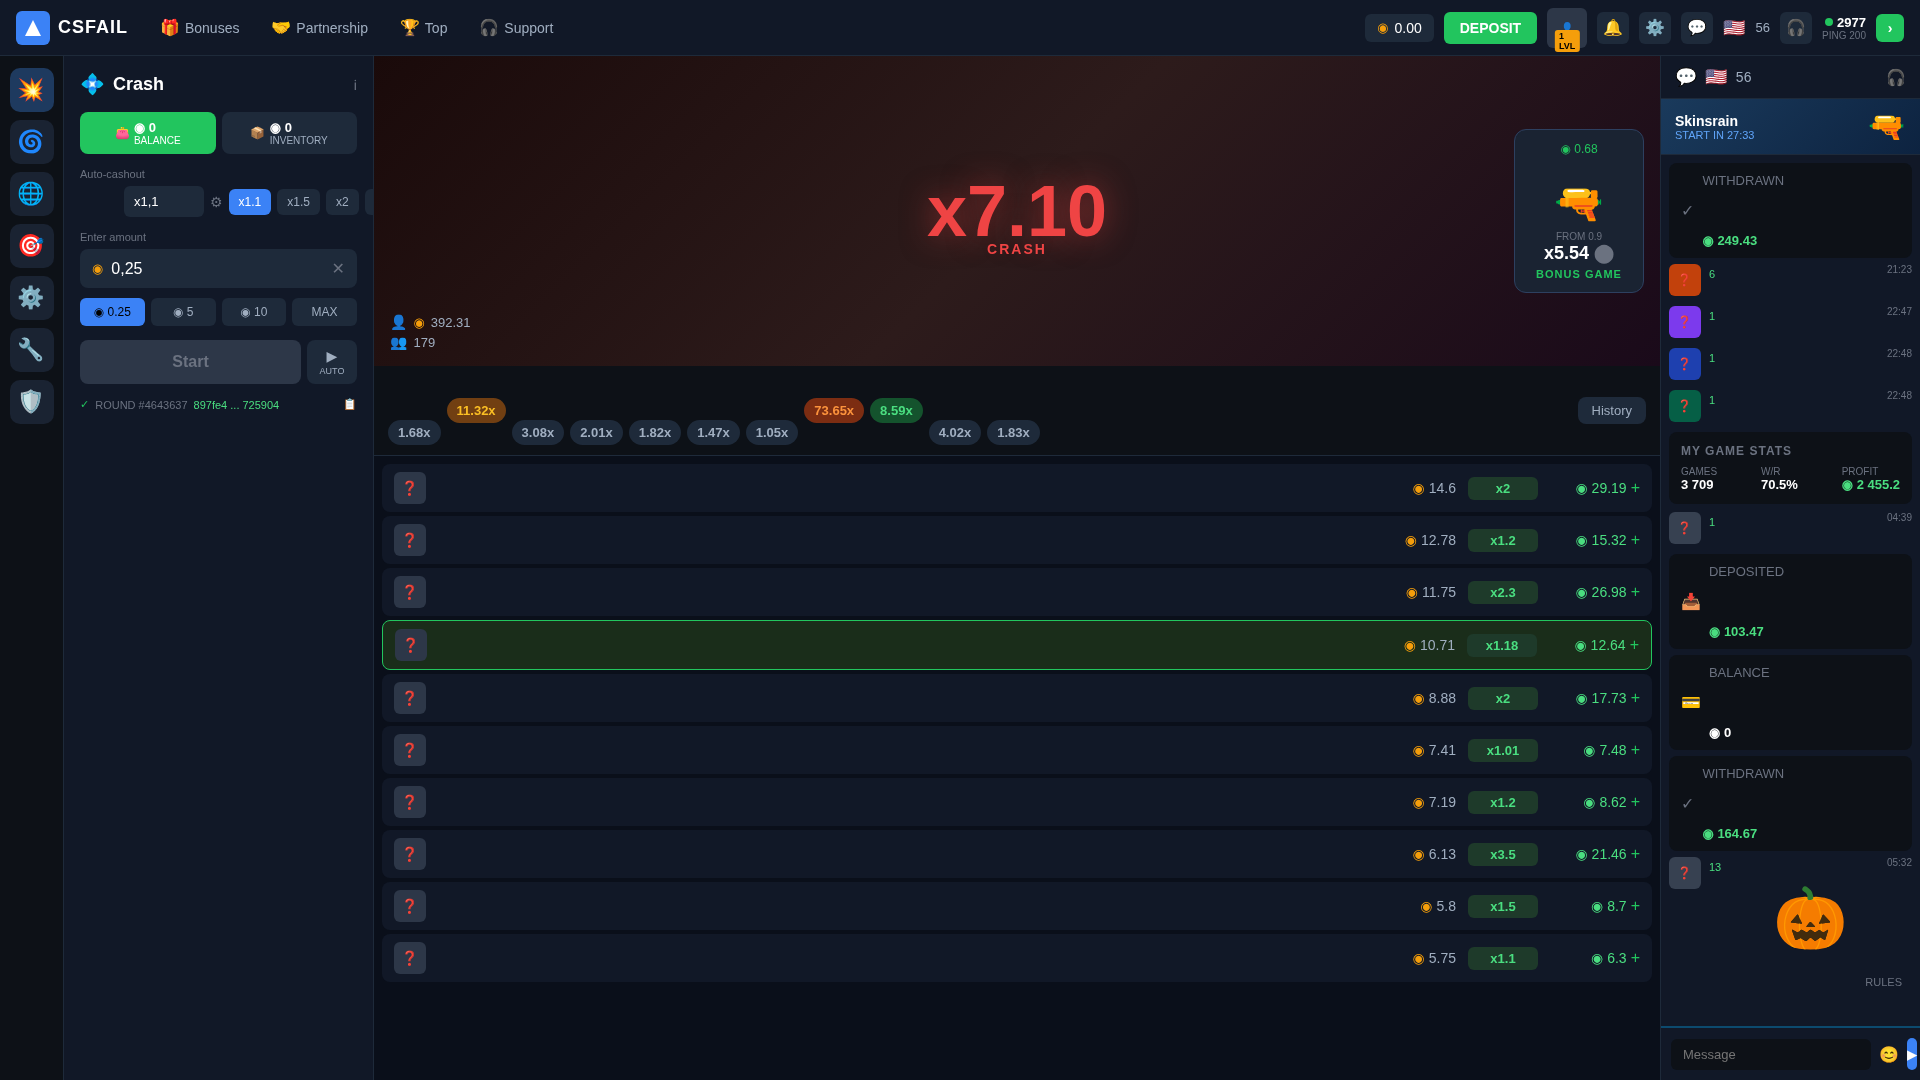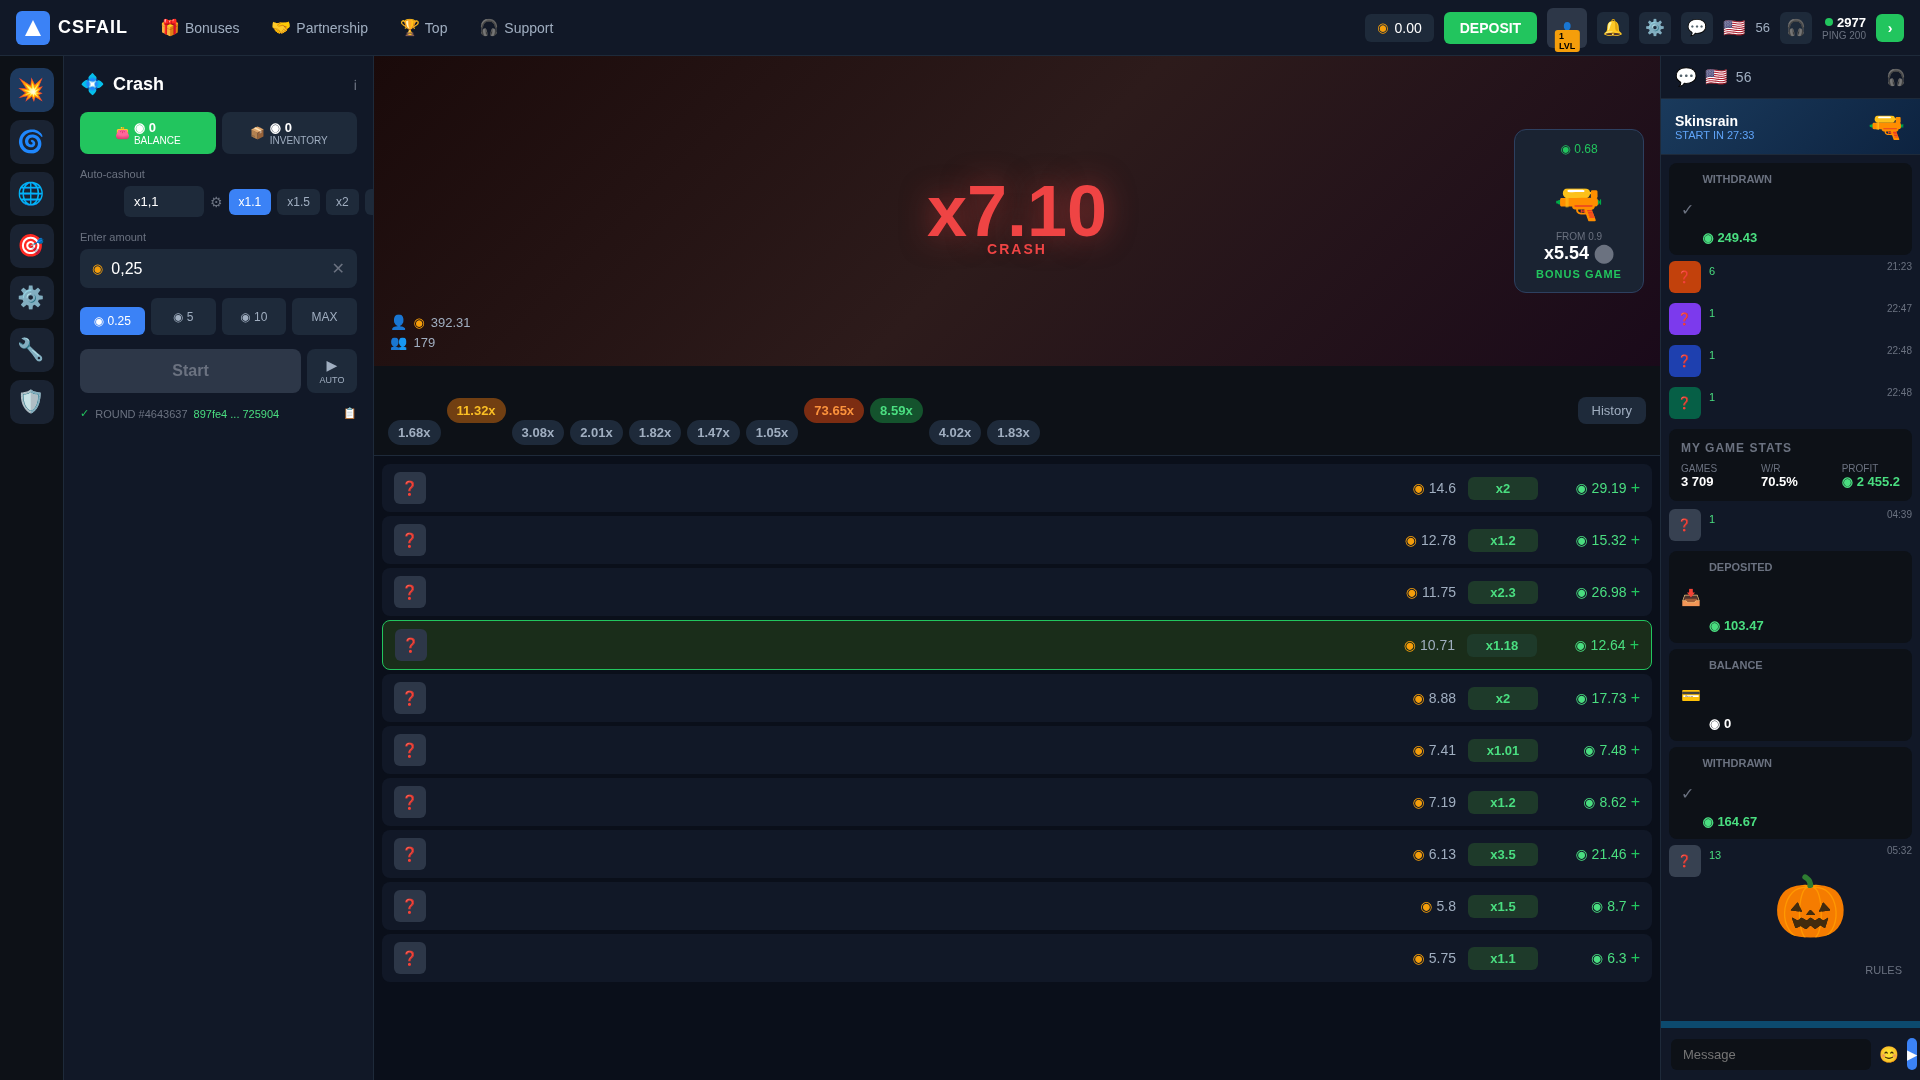--- a/index.html
+++ b/index.html
@@ -185,21 +185,21 @@
     .amount-input { background: none; border: none; color: #fff; font-size: 16px; flex: 1; outline: none; }
     .clear-icon { color: #6b7280; cursor: pointer; }
 
     .quick-amounts {
       display: flex; gap: 6px; margin-bottom: 14px;
     }
     .qa-btn {
       flex: 1; padding: 7px; border-radius: 6px; border: none;
       background: #1e2a3a; color: #a0aec0; font-size: 12px; cursor: pointer;
     }
-    .qa-btn.selected { background: #3b82f6; color: #ffffff; margin-top: 9px; }
+    .qa-btn.selected { background: #3b82f6; color: #000000; }
     .qa-btn.max { background: #1e2a3a; }
 
     .start-row {
       display: flex; gap: 6px;
     }
     .start-btn {
       flex: 1; padding: 12px; border-radius: 8px; border: none;
       background: #2d3748; color: #6b7280; font-size: 16px; font-weight: 600;
       cursor: pointer;
     }
@@ -382,27 +382,27 @@
     .stat-label { font-size: 10px; color: #6b7280; }
     .stat-value { font-size: 13px; font-weight: 600; }
     .stat-value.green { color: #4ade80; text-align: center; }
 
     .info-card {
       background: #0d1117; border-radius: 8px; padding: 10px 12px;
       margin-bottom: 6px;
       display: flex; align-items: center; gap: 8px;
     }
     .info-card-icon { color: #6b7280; font-size: 16px; }
-    .info-card-label { font-size: 11px; color: #6b7280; font-weight: bold; }
+    .info-card-label { font-size: 13px; color: #6b7280; }
     .info-card-value { font-size: 13px; font-weight: 600; margin-top: 45px; }
     .info-card-value.green { color: #4ade80; }
 
     .rs-footer {
       padding: 10px;
-      border-top: 7px solid #0c4a6e;
+      border-top: 2px solid #0c4a6e;
       display: flex; align-items: center; gap: 8px;
     }
     .msg-input {
       flex: 1; background: #0d1117; border: none; border-radius: 6px;
       padding: 8px 12px; color: #a0aec0; font-size: 13px; outline: none;
     }
     .emoji-btn { color: #6b7280; font-size: 16px; cursor: pointer; }
     .send-btn {
       background: #3b82f6; border: none; border-radius: 6px;
       width: 32px; height: 32px; color: #fff; cursor: pointer;

